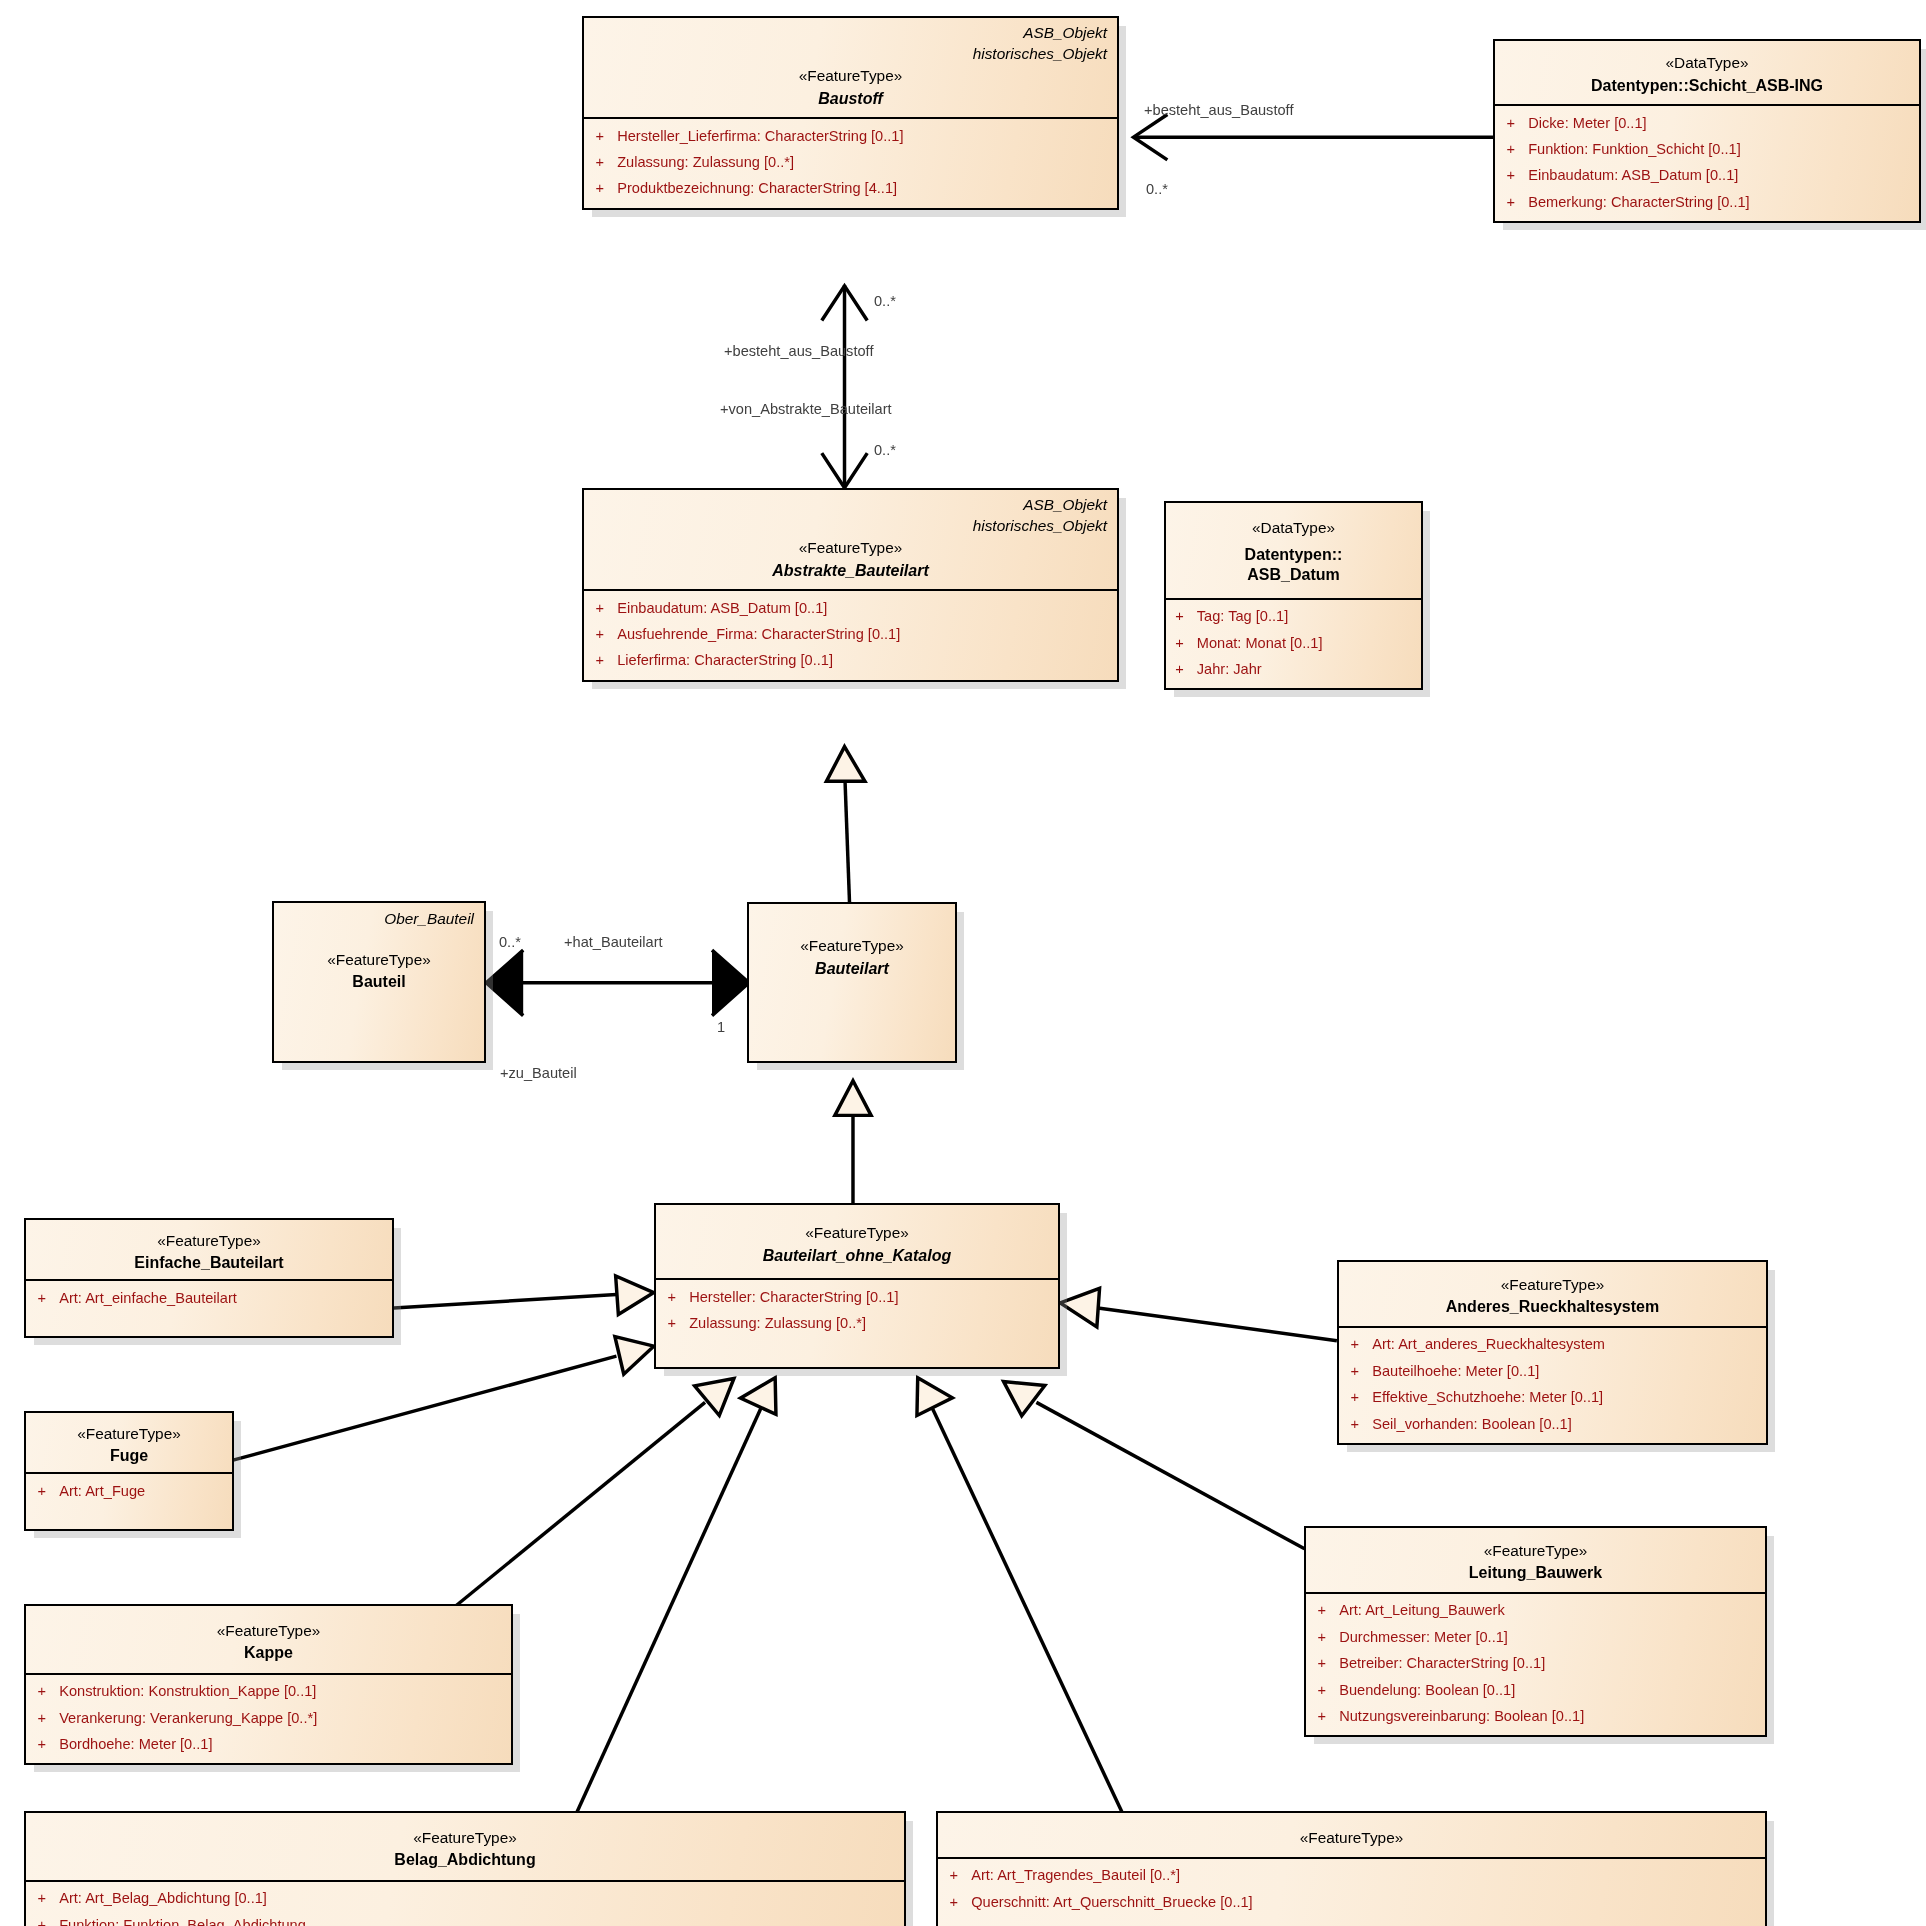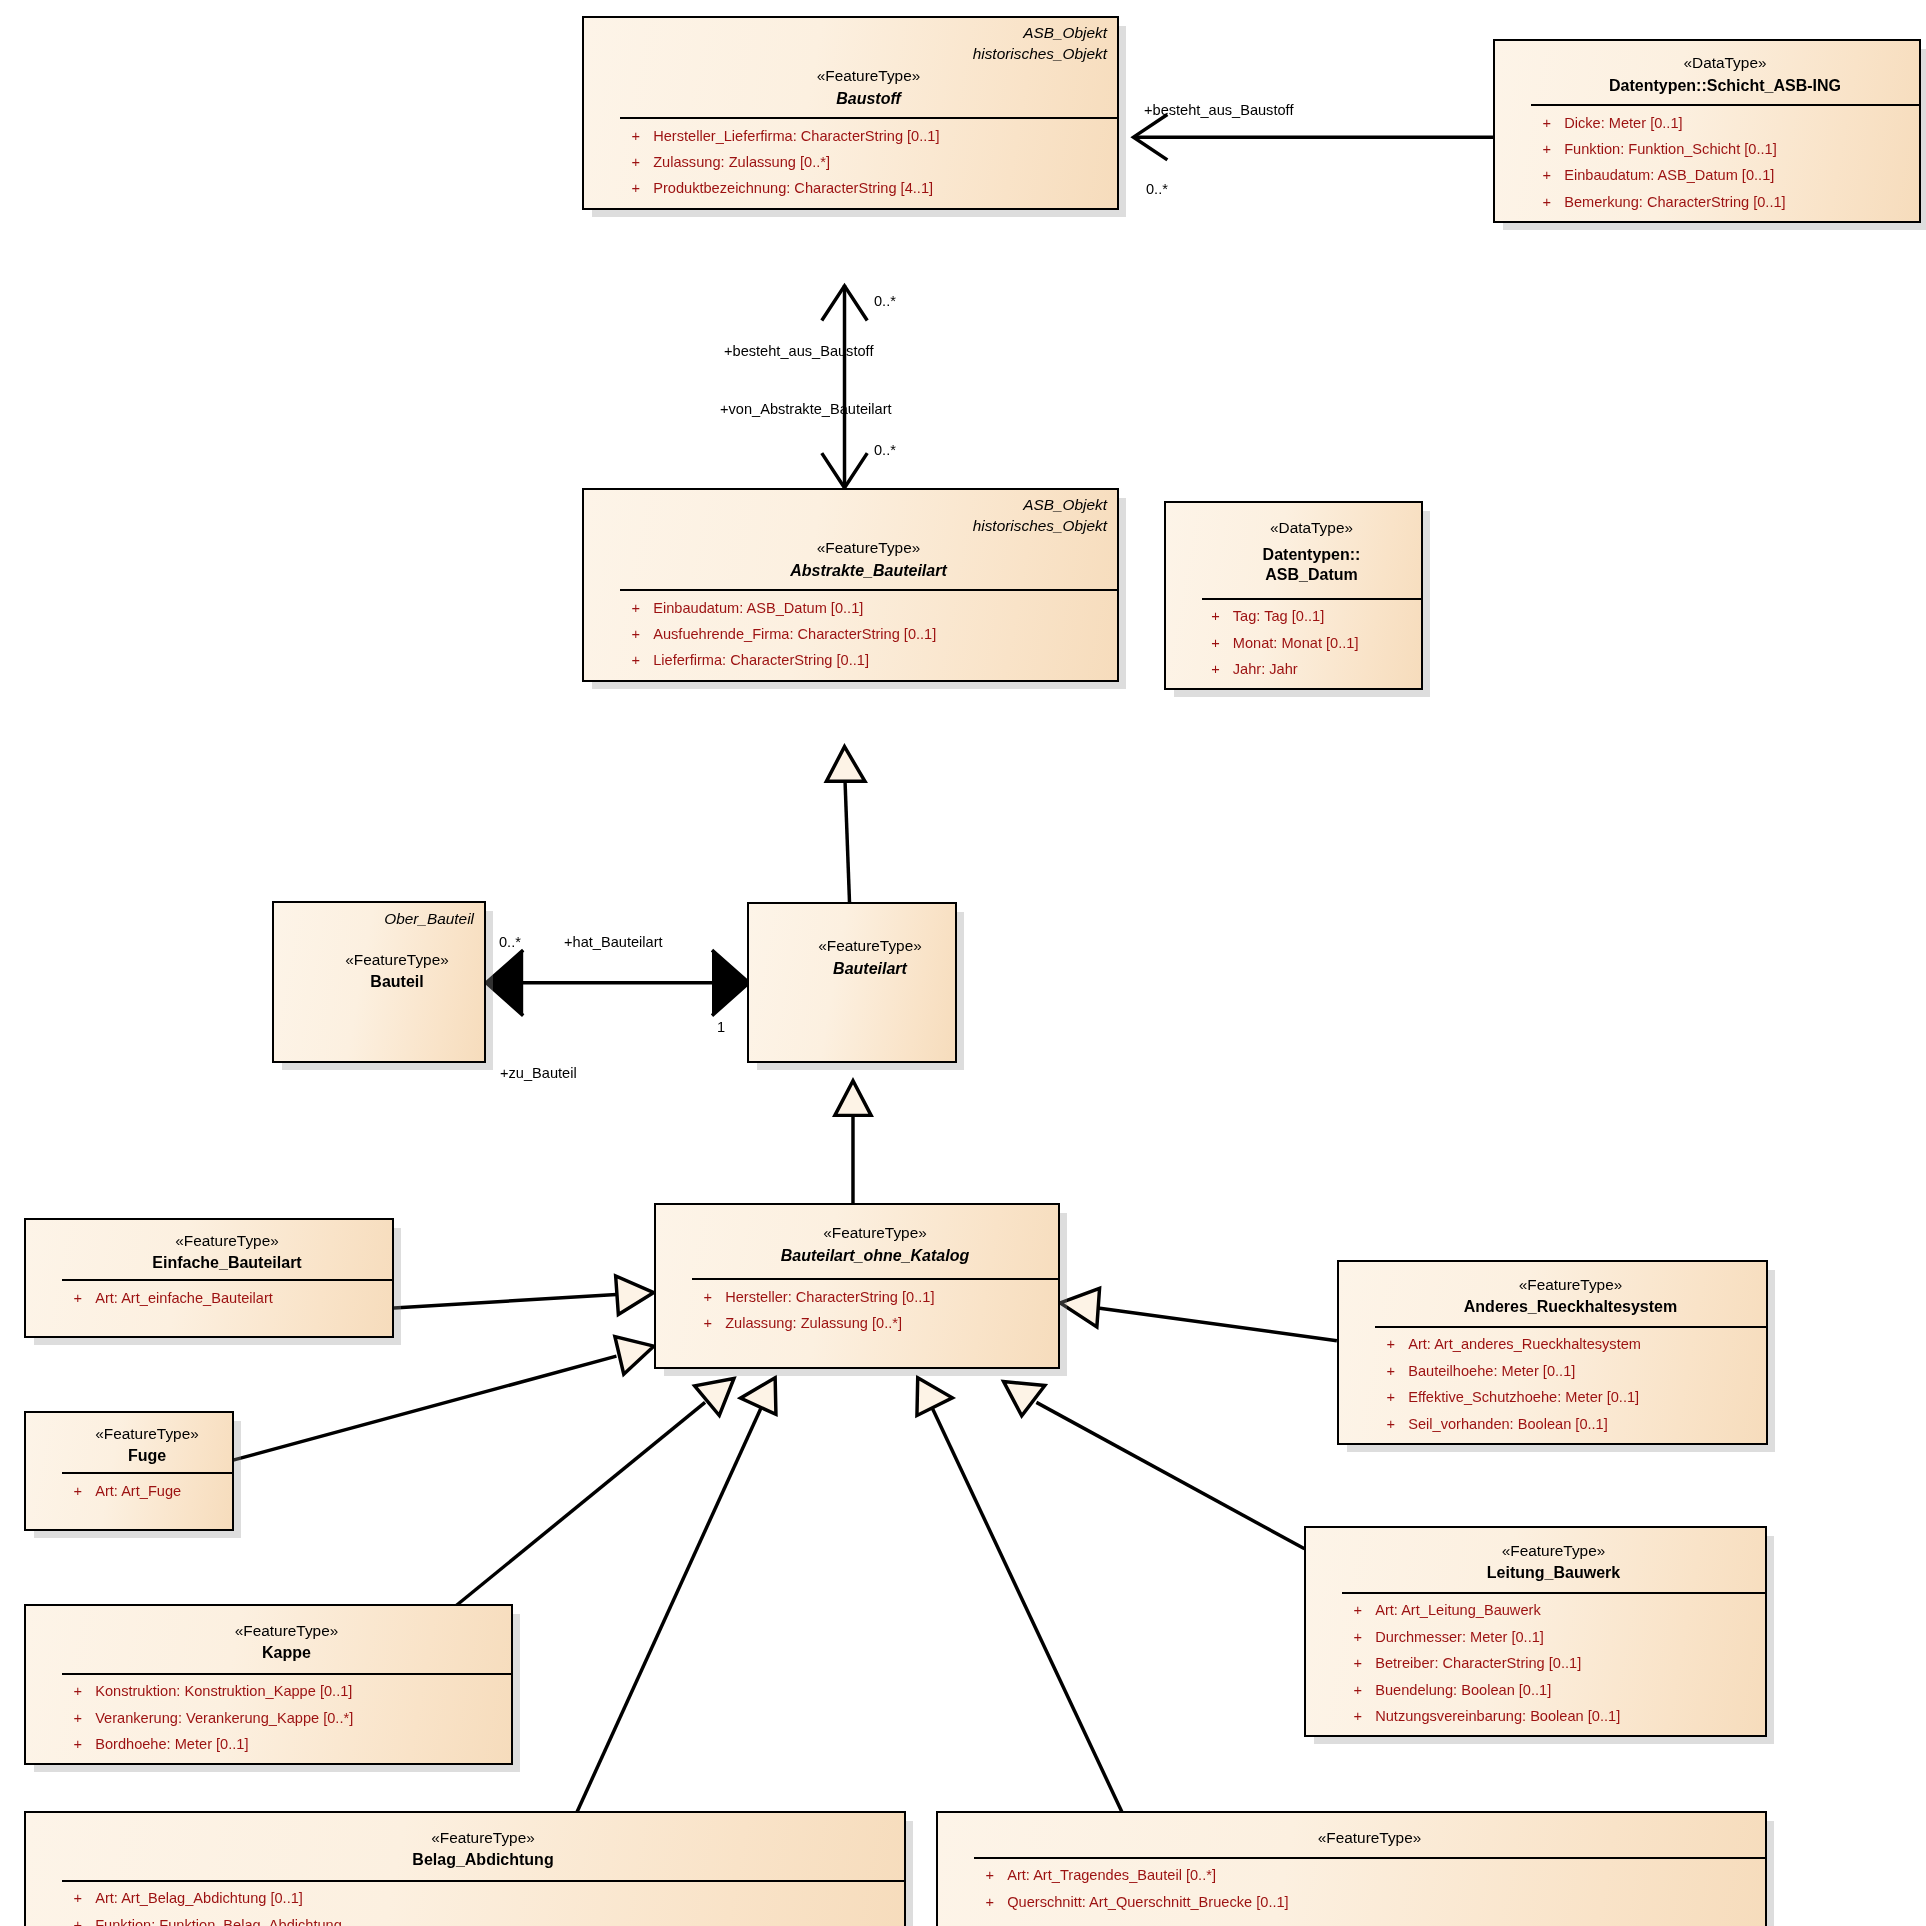--- a/index.html
+++ b/index.html
@@ -25,21 +25,20 @@
     z-index:1;
   }
   
   .uml{
     position:absolute;
     z-index:3;
     box-sizing:border-box;
     border:2.3px solid #000;
     background:linear-gradient(100deg,#FDF4E8 0%,#FCF0E0 42%,#F9E3C8 80%,#F6DCBC 100%);
     box-shadow:8.5px 8.5px 0 -1.5px rgba(150,150,150,0.32);
-    padding-left:36px;
   }
   .uml .head{
     position:relative;
     padding:5.4px 10px 7.7px 10px;
     text-align:center;
   }
   .uml .body{
     border-top:2.3px solid #000;
     padding:8.5px 11.6px 10px 11.6px;
   }
@@ -84,21 +83,21 @@
     color:#9C1111;
   }
   .attr .sig{flex:1 1 auto;}
 
   
   .elabel{
     position:absolute;
     z-index:4;
     font-size:14.6px;
     line-height:1.1;
-    color:#000000;
+    color:#404040;
     white-space:nowrap;
   }
 </style>
 </head>
 <body>
 
 <div id="canvas">
 
   <svg class="wires" viewBox="0 0 5064 5718">
     <defs>

